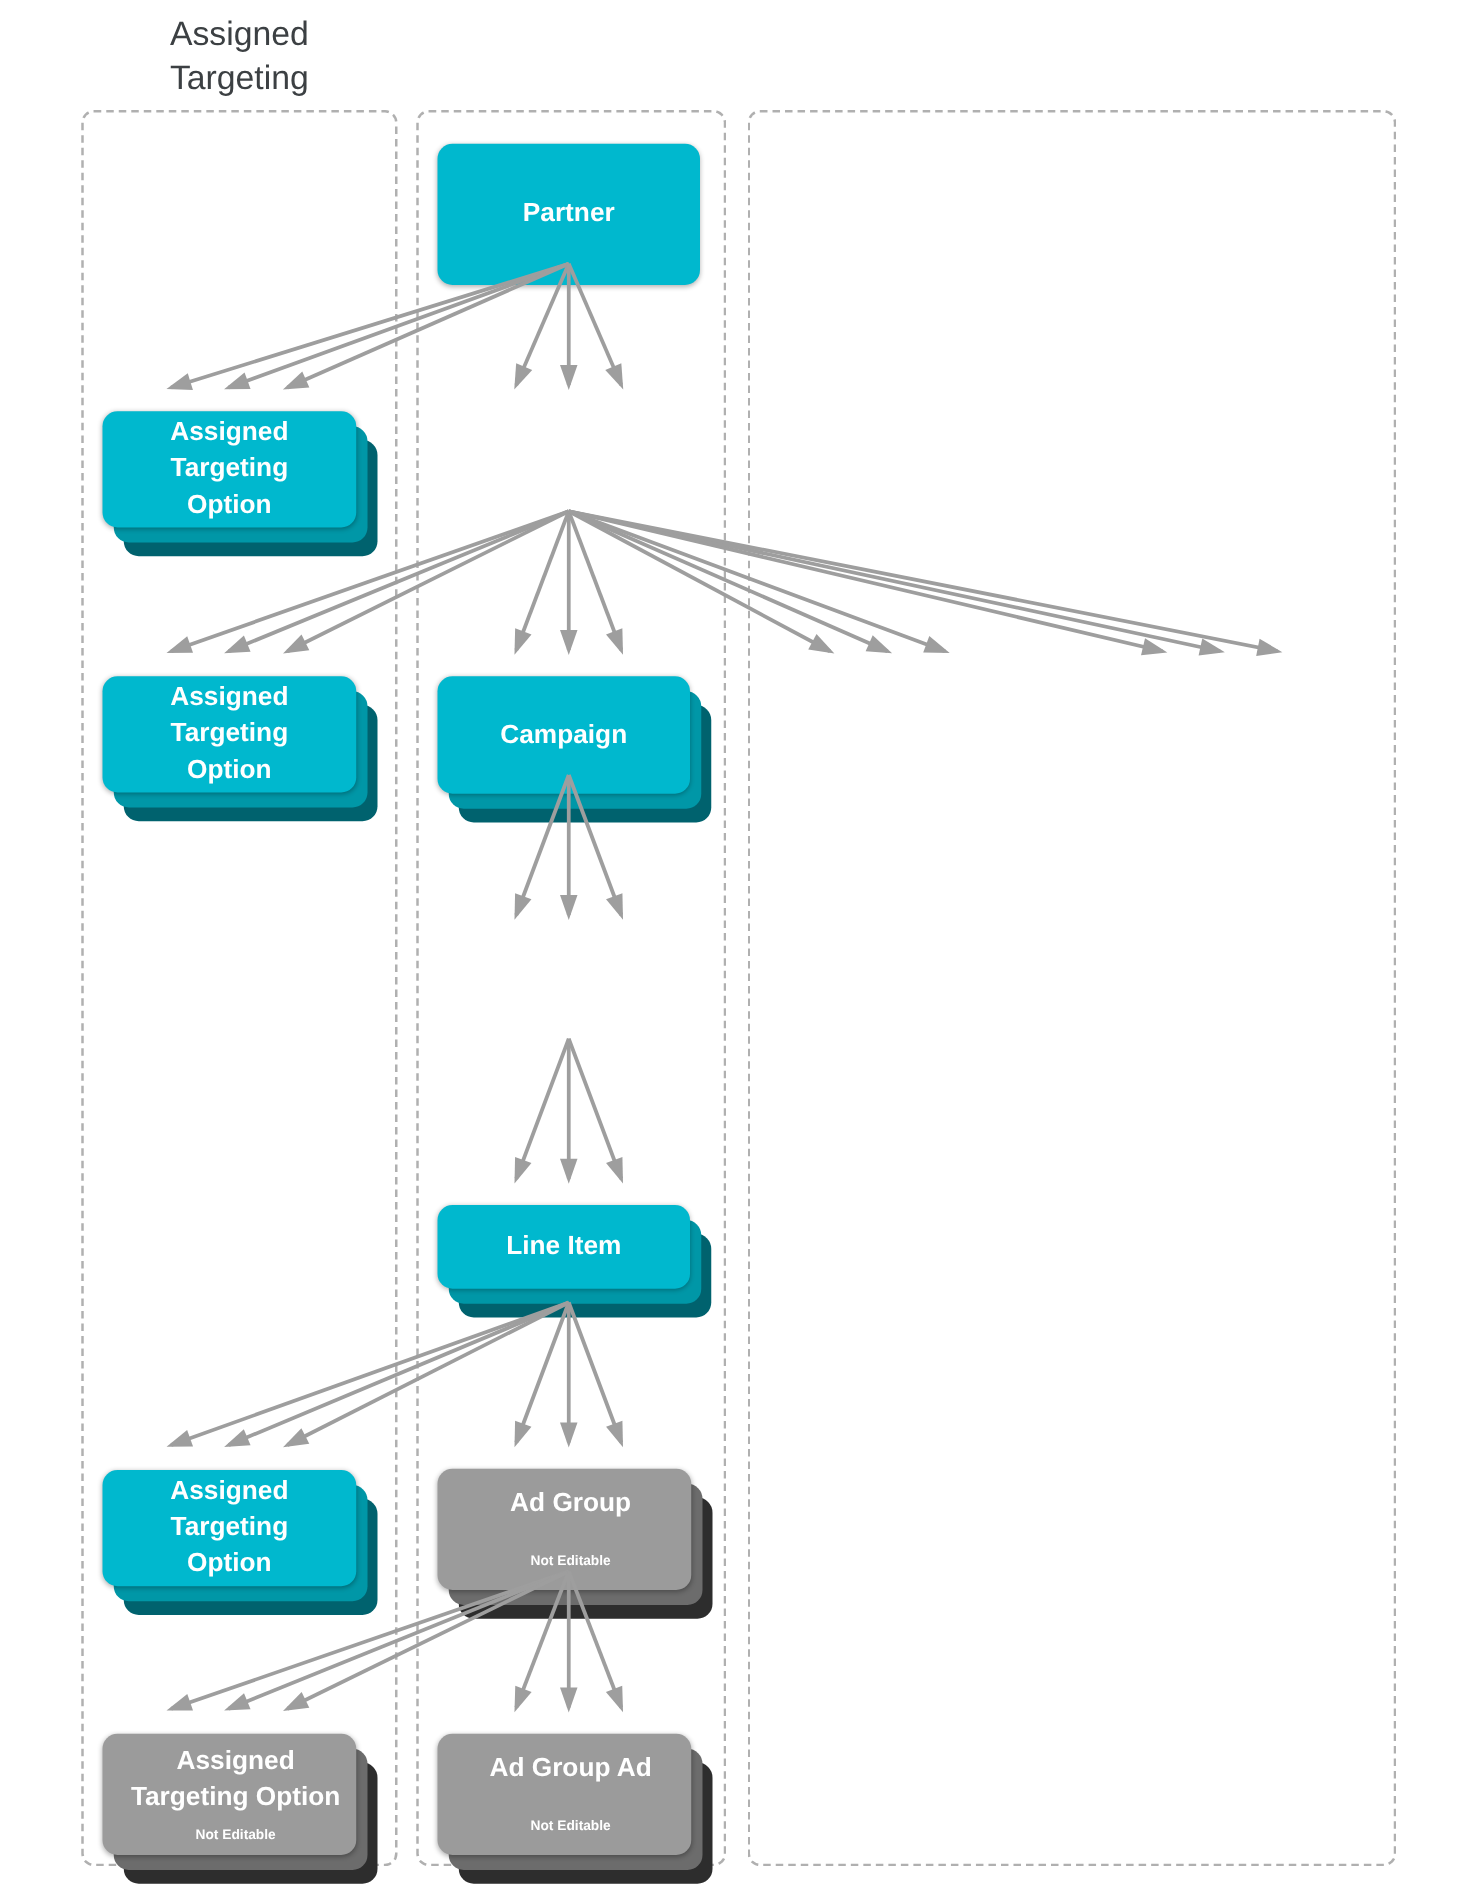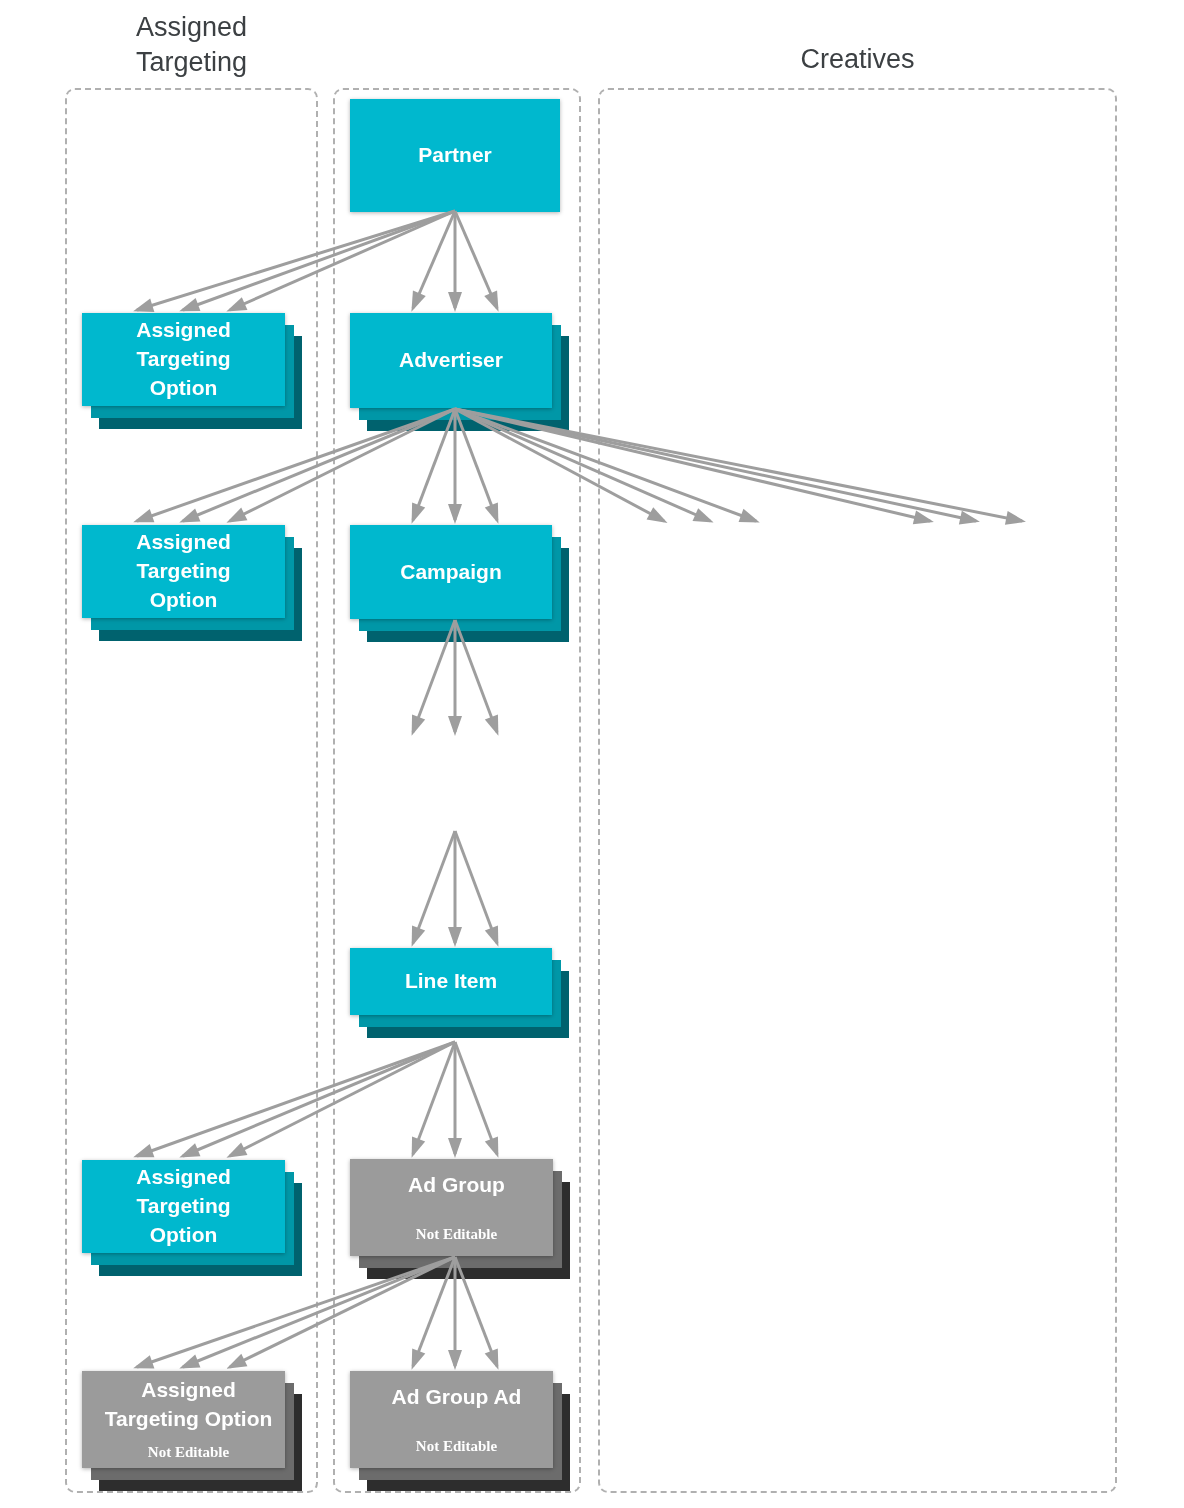--- a/index.html
+++ b/index.html
@@ -35,22 +35,22 @@
     text-align: center;
     font-size: 27px;
     font-weight: 400;
     color: var(--header-text);
     line-height: 1.3;
   }
   .col-title span { display: block; }
   .node { position: absolute; }
   .node .layer, .node .card {
     position: absolute;
-    left: 0; top: 0; width: 100%; height: 100%;
-    border-radius: 0;
+    left: 0; top: 16px; width: 100%; height: 100%;
+    border-radius: 12px;
   }
   .node .l3 { transform: translate(17px, 23px); background: var(--node-cyan-back); }
   .node .l2 { transform: translate(9px, 12px);  background: var(--node-cyan-mid); }
   .node .card {
     background: var(--node-cyan);
     color: var(--node-text);
     display: flex;
     flex-direction: column;
     align-items: center;
     justify-content: center;
@@ -59,45 +59,41 @@
     font-weight: bold;
     line-height: 1.38;
     box-shadow: 0 1px 4px rgba(0,0,0,0.30);
   }
   .node.gray .l3 { background: var(--node-gray-back); }
   .node.gray .l2 { background: var(--node-gray-mid); }
   .node.gray .card { background: var(--node-gray); padding-left: 10px; }
   .card .line { display: block; }
   .card .sub {
     display: block;
-    font-size: 15px;
+    font-size: 11px;
     font-weight: bold;
     margin-top: 24px;
-    font-family: Liberation Serif, serif;
   }
   #arrows {
     position: absolute;
     left: 0; top: 0;
     pointer-events: none;
   }
   #arrows .edge { stroke: var(--arrow); stroke-width: 3; fill: none; }
   #arrows .ah-path { fill: var(--arrow); }
 </style>
 </head>
 <body>
 
 <div id="stage">
 
   <div class="col-title" style="left:65px; top:10px; width:253px;">
     <span>Assigned</span>
     <span>Targeting</span>
   </div>
-  <div class="col-title" style="left:598px; top:42px; width:519px;">
-    <span>Creatives</span>
-  </div>
 
   <div class="column" style="left:65px;  top:88px; width:253px; height:1405px;"></div>
   <div class="column" style="left:333px; top:88px; width:248px; height:1405px;"></div>
   <div class="column" style="left:598px; top:88px; width:519px; height:1405px;"></div>
 
   <div class="node" style="left:350px; top:99px; width:210px; height:113px;">
     <div class="card">
       <span class="line">Partner</span>
     </div>
   </div>
@@ -105,27 +101,20 @@
   <div class="node" style="left:82px; top:313px; width:203px; height:93px;">
     <div class="layer l3"></div>
     <div class="layer l2"></div>
     <div class="card">
       <span class="line">Assigned</span>
       <span class="line">Targeting</span>
       <span class="line">Option</span>
     </div>
   </div>
 
-  <div class="node" style="left:350px; top:313px; width:202px; height:95px;">
-    <div class="layer l3"></div>
-    <div class="layer l2"></div>
-    <div class="card">
-      <span class="line">Advertiser</span>
-    </div>
-  </div>
 
   <div class="node" style="left:82px; top:525px; width:203px; height:93px;">
     <div class="layer l3"></div>
     <div class="layer l2"></div>
     <div class="card">
       <span class="line">Assigned</span>
       <span class="line">Targeting</span>
       <span class="line">Option</span>
     </div>
   </div>

